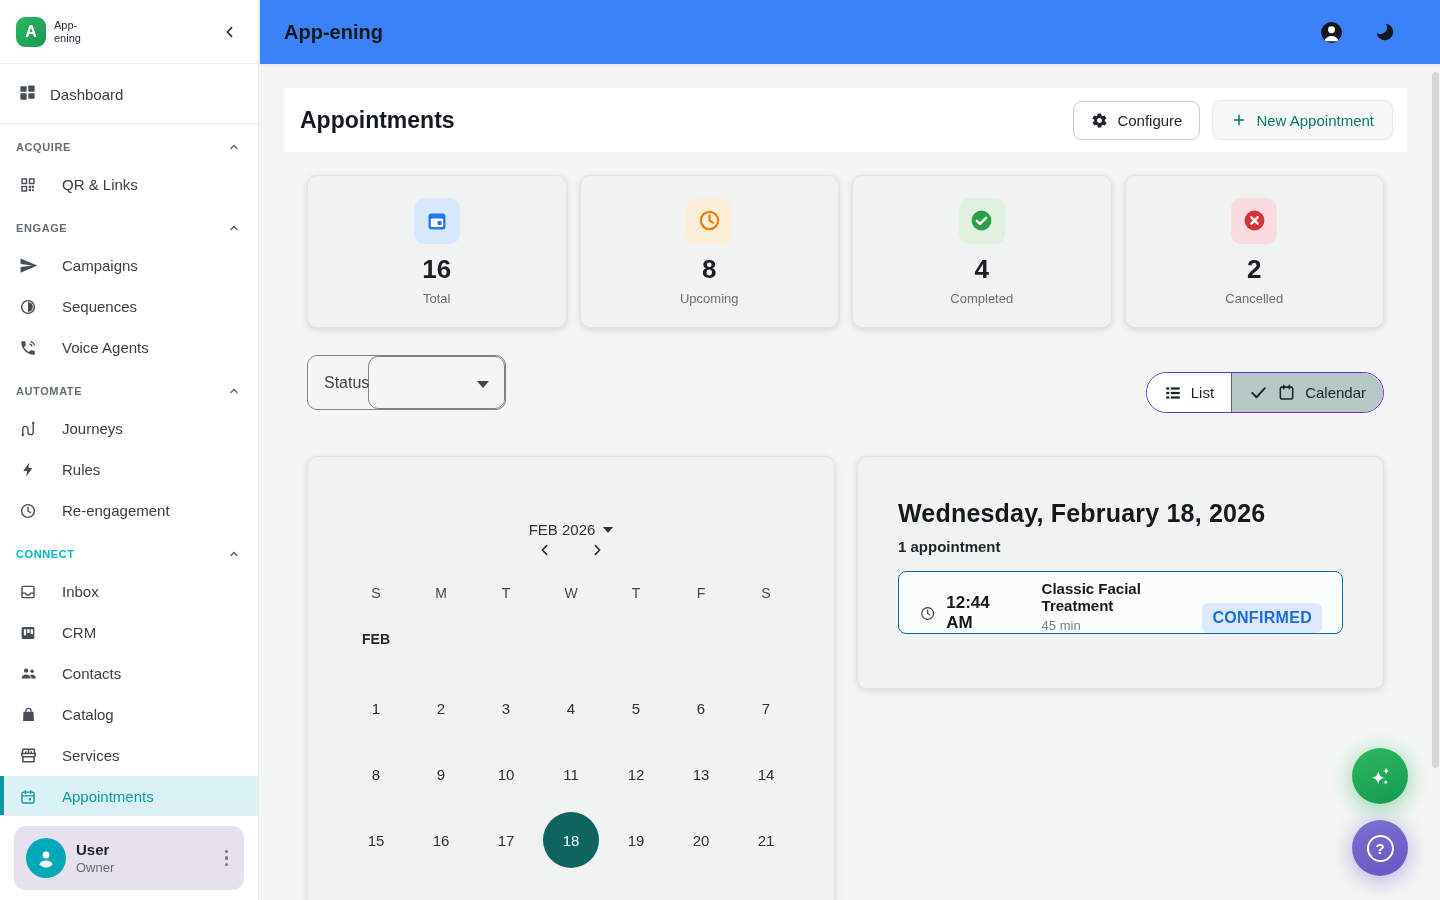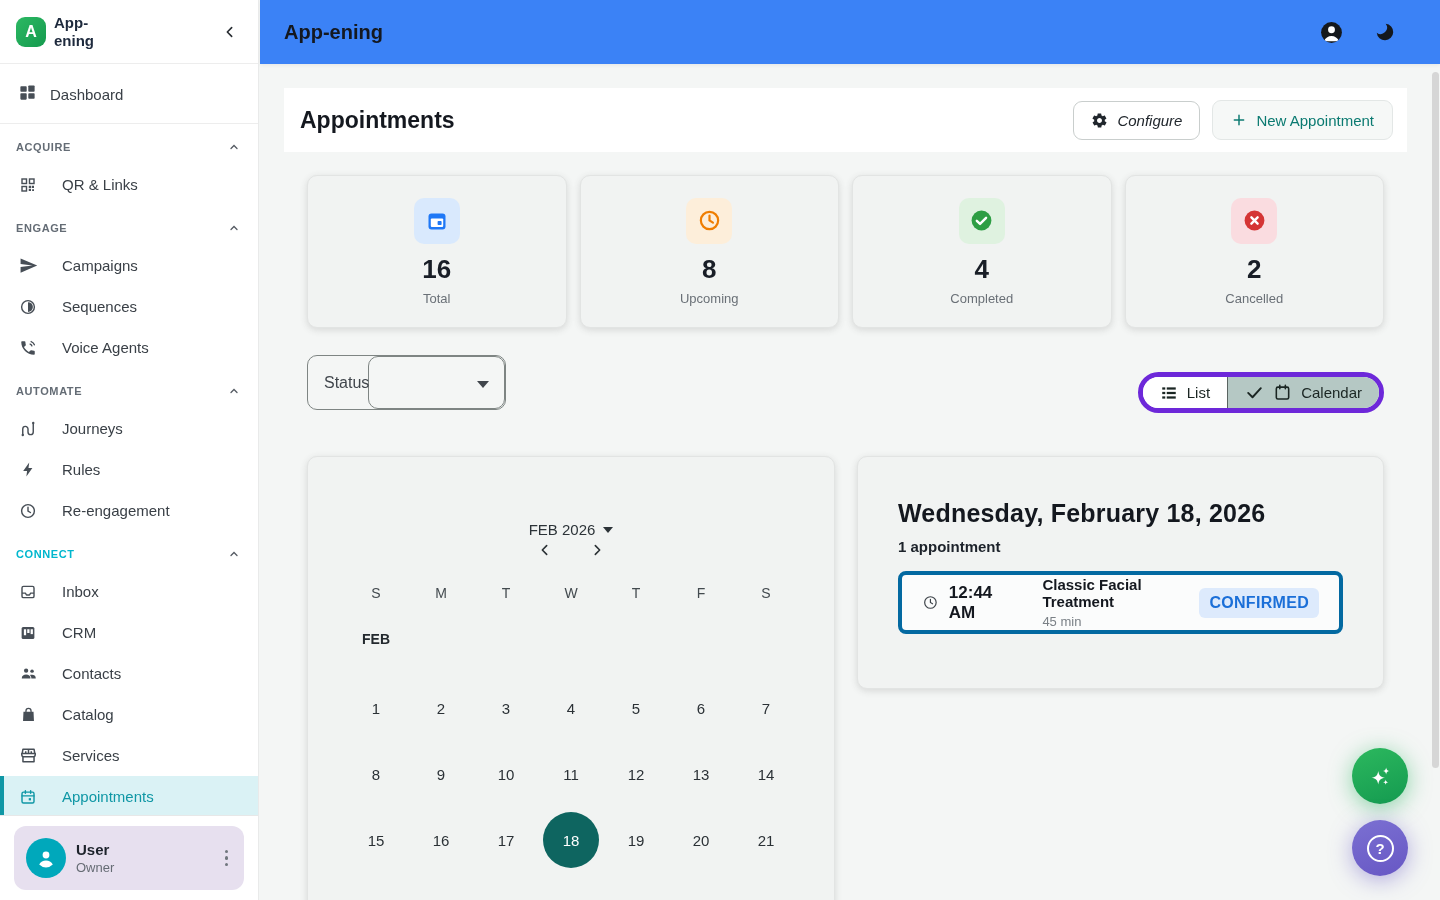--- a/index.html
+++ b/index.html
@@ -4,21 +4,21 @@
 <style>
   * { margin:0; padding:0; box-sizing:border-box; }
   html,body { width:1440px; height:900px; overflow:hidden; }
   body { font-family:"Liberation Sans", sans-serif; background:#f4f6f5; color:#1a1f26; position:relative; }
 
   
   .sidebar { position:absolute; left:0; top:0; bottom:0; width:259px; background:#ffffff; border-right:1px solid #e9eaea; z-index:5; }
   .side-top { height:64px; display:flex; align-items:center; justify-content:space-between; padding:0 16px 0 16px; border-bottom:1px solid #ededed; }
   .logo-wrap { display:flex; align-items:center; gap:8px; }
   .logo-badge { width:30px; height:30px; border-radius:9px; background:linear-gradient(135deg,#2cb863,#159a4e); color:#fff; font-weight:bold; font-size:16px; display:flex; align-items:center; justify-content:center; }
-  .logo-name { font-size:15px; font-weight:bold; color:#1e2a3d; line-height:1.15; }
+  .logo-name { font-size:11px; font-weight:normal; color:#1e2a3d; line-height:1.15; }
   .collapse-btn { width:24px; height:24px; display:flex; align-items:center; justify-content:center; cursor:pointer; }
 
   .side-nav { position:absolute; top:65px; bottom:85px; left:0; right:0; overflow:hidden; }
   .dash-row { height:46px; margin-top:6px; display:flex; align-items:center; gap:13px; padding-left:18px; font-size:15px; color:#3a4047; cursor:pointer; }
   .side-divider { border-top:1px solid #ededed; margin:6px 0; }
   .sec-head { height:34px; margin-top:6px; display:flex; align-items:center; justify-content:space-between; padding:0 18px 0 16px; font-size:11px; font-weight:bold; letter-spacing:.6px; color:#646c75; cursor:pointer; }
   .sec-head.connect { color:#00b7ce; }
   .side-item { height:41px; display:flex; align-items:center; gap:24px; padding-left:18px; font-size:15px; color:#3a4047; cursor:pointer; }
   .side-item .sicon { width:20px; height:20px; display:flex; align-items:center; justify-content:center; color:#474e56; flex:0 0 20px; }
   .side-item.active { background:#daf2f5; color:#0f97a5; border-left:4px solid #0f97a5; padding-left:14px; }
@@ -38,37 +38,37 @@
   .topbar { position:absolute; top:0; left:0; right:0; height:64px; background:#3b82f6; box-shadow:0 1px 4px rgba(0,0,0,.07); display:flex; align-items:center; justify-content:space-between; padding:0 42px 0 24px; z-index:3; }
   .topbar-title { font-size:20px; font-weight:bold; color:#14181f; }
   .topbar-icons { display:flex; align-items:center; gap:28px; }
   .icon-btn { width:26px; height:26px; display:flex; align-items:center; justify-content:center; cursor:pointer; }
 
   .content { position:absolute; top:64px; left:0; right:0; bottom:0; overflow:hidden; }
 
   .band { margin:24px 33px 0 24px; height:64px; background:#ffffff; display:flex; align-items:center; justify-content:space-between; padding:0 14px 0 16px; }
   .band-title { font-size:23px; font-weight:600; color:#14181f; }
   .band-actions { display:flex; align-items:center; gap:12px; }
-  .btn-configure { height:39px; display:flex; align-items:center; gap:9px; padding:0 17px; background:#fff; border:1px solid #c9cecd; border-radius:9px; font-size:15px; font-weight:500; color:#20262c; cursor:pointer;font-style:italic; }
+  .btn-configure { height:39px; display:flex; align-items:center; gap:9px; padding:0 17px; background:#fff; border:1px solid #c9cecd; border-radius:9px; font-size:15px; font-weight:500; color:#20262c; cursor:pointer; }
   .btn-new { height:40px; display:flex; align-items:center; gap:9px; padding:0 18px; background:#f6f8f7; border:1px solid #e3e7e6; border-radius:9px; font-size:15px; font-weight:500; color:#0b7a71; cursor:pointer; }
 
   .stats-row { margin:23px 56px 0 47px; display:flex; gap:13px; }
   .stat-card { flex:1; height:153px; background:#f1f3f2; border:1px solid #e2e4e3; border-radius:10px; box-shadow:0 2px 7px rgba(60,64,62,.16); display:flex; flex-direction:column; align-items:center; justify-content:center; gap:10px; }
   .chip { width:46px; height:46px; border-radius:10px; display:flex; align-items:center; justify-content:center; }
   .chip.blue { background:#d9e9fd; } .chip.orange { background:#fdeeda; } .chip.green { background:#dff2e0; } .chip.red { background:#fadce0; }
   .stat-value { font-size:26px; font-weight:600; color:#191e27; }
   .stat-label { font-size:13px; color:#6a7077; margin-top:-4px; }
 
   .filter-row { margin:27px 56px 0 47px; display:flex; justify-content:space-between; align-items:flex-start; }
   .status-select { position:relative; width:199px; height:55px; border:1px solid #7e8583; border-radius:10px; cursor:pointer; }
   .status-notch { position:absolute; left:60px; top:0; right:0; bottom:0; border:1px solid #7e8583; border-radius:10px; pointer-events:none; }
   .status-label { position:absolute; left:16px; top:50%; transform:translateY(-50%); font-size:16px; color:#40464c; }
   .status-caret { position:absolute; right:16px; top:50%; margin-top:-2px; width:0; height:0; border-left:6px solid transparent; border-right:6px solid transparent; border-top:7px solid #40464c; }
 
-  .view-toggle { margin-top:17px; display:inline-flex; height:41px; border:5px solid #6d28d9; border-radius:21px; overflow:hidden; background:#fff; }
+  .view-toggle { margin-top:17px; display:inline-flex; height:41px; border:1px solid #6d28d9; border-radius:21px; overflow:hidden; background:#fff; }
   .seg { display:flex; align-items:center; gap:9px; padding:0 17px; font-size:15px; font-weight:500; color:#1b2623; cursor:pointer; }
   .seg.list { background:#ffffff; border-right:1px solid #5a6461; }
   .seg.cal { background:#b5c8c4; }
 
   .panels { margin:43px 56px 0 47px; display:flex; gap:22px; align-items:flex-start; }
   .panel { background:#f1f3f2; border:1px solid #e2e4e3; border-radius:10px; box-shadow:0 2px 7px rgba(60,64,62,.16); }
   .cal-panel { width:528px; height:540px; padding:64px 40px 0 40px; }
   .cal-head { height:22px; display:flex; align-items:center; justify-content:space-between;flex-direction:column; }
   .month-dd { display:flex; align-items:center; gap:8px; font-size:15px; color:#2c3338; cursor:pointer; }
   .month-caret { width:0; height:0; border-left:5px solid transparent; border-right:5px solid transparent; border-top:6px solid #2c3338; }
@@ -81,21 +81,21 @@
   .feb-cell { width:56px; text-align:center; font-size:14px; font-weight:bold; color:#23292e; }
   .weeks { margin-top:24px; }
   .week { display:flex; justify-content:space-between; height:66px; }
   .day { width:56px; display:flex; align-items:center; justify-content:center; cursor:pointer; }
   .day span { width:56px; height:56px; display:flex; align-items:center; justify-content:center; border-radius:50%; font-size:15px; color:#2b3136; }
   .day.selected span { background:#0e6560; color:#ffffff; }
 
   .detail-panel { flex:1; height:233px; padding:42px 40px 0 40px; }
   .detail-title { font-size:25px; font-weight:600; color:#14181f; letter-spacing:.2px; }
   .detail-count { margin-top:10px; font-size:15px; font-weight:bold; color:#1c222a; }
-  .appt-row { margin-top:16px; height:63px; background:#fbfcfc; border:4px solid #0369a1; border-radius:8px; display:flex; align-items:center; padding:0 20px; cursor:pointer; }
+  .appt-row { margin-top:16px; height:63px; background:#fbfcfc; border:1px solid #0369a1; border-radius:8px; display:flex; align-items:flex-end; padding:0 20px; cursor:pointer; }
   .appt-time { display:flex; align-items:center; gap:10px; font-size:17px; font-weight:bold; color:#14181f; }
   .appt-info { margin-left:28px; }
   .appt-service { font-size:15px; font-weight:600; color:#14181f; }
   .appt-duration { font-size:13px; color:#7a8086; margin-top:4px; }
   .badge { margin-left:auto; background:#ddeafc; color:#1b6fd8; font-size:16px; font-weight:bold; letter-spacing:.3px; padding:6px 10px; border-radius:6px; }
 
   
   .fab { position:absolute; right:32px; width:56px; height:56px; border-radius:50%; display:flex; align-items:center; justify-content:center; cursor:pointer; z-index:9; }
   .fab.ai { top:748px; background:linear-gradient(160deg,#2cb85e,#149a50); box-shadow:0 4px 22px rgba(34,177,90,.5); }
   .fab.help { top:820px; background:linear-gradient(160deg,#7b70d2,#6757c4); box-shadow:0 4px 22px rgba(110,95,200,.5); }

